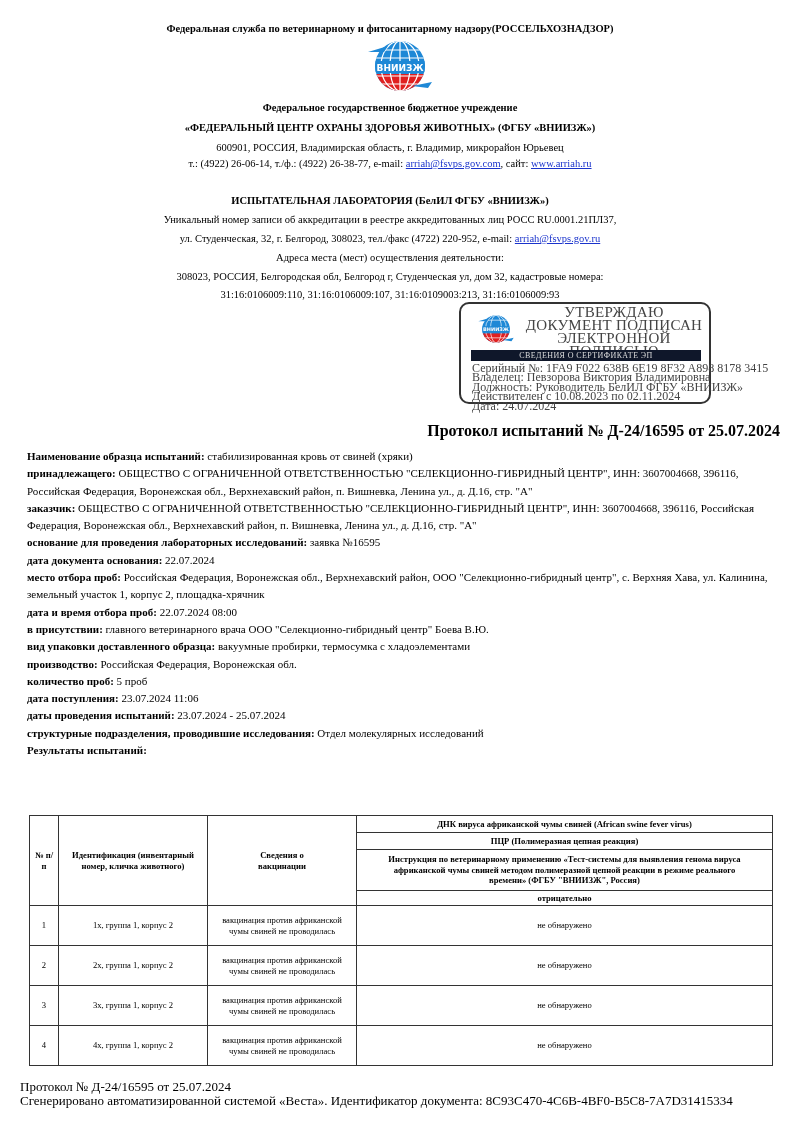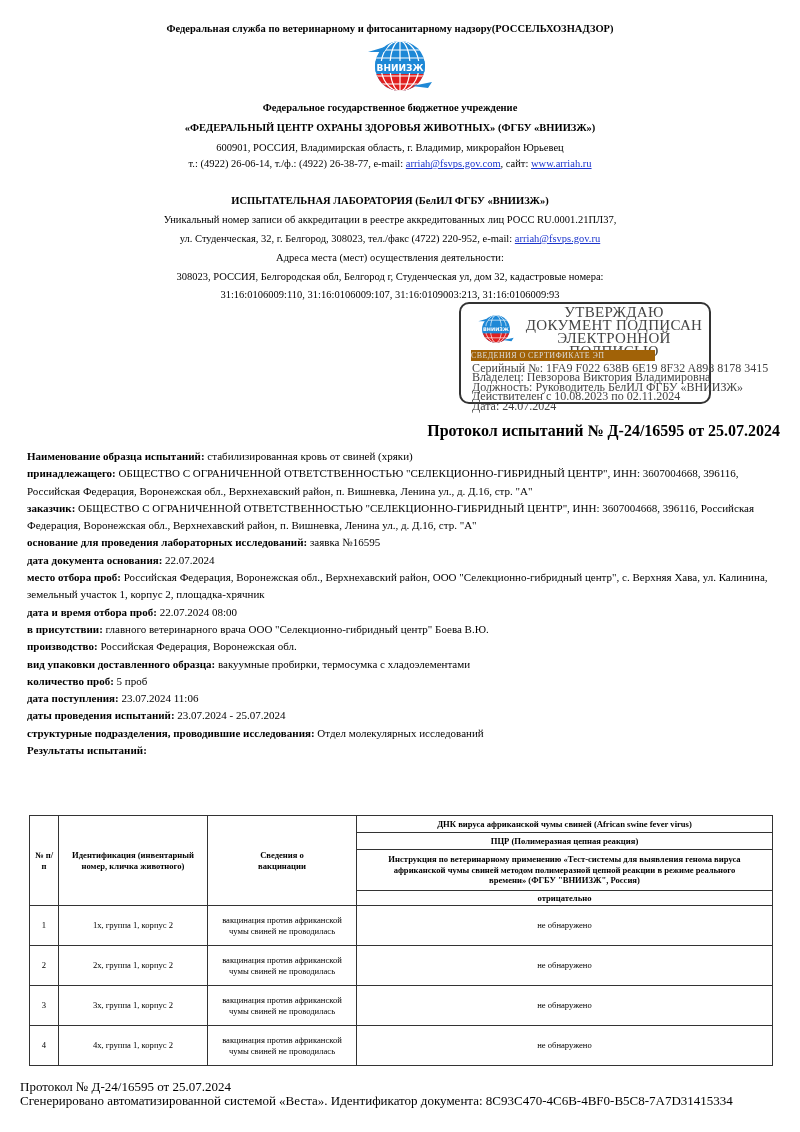--- a/index.html
+++ b/index.html
@@ -5,21 +5,21 @@
   html, body { margin:0; padding:0; background:#fff; }
   body { width:800px; height:1132px; position:relative; overflow:hidden; font-family:"Liberation Serif", serif; color:#000; }
   .abs { position:absolute; }
   .center { left:0; width:780px; text-align:center; }
   .hdr-small { font-size:10.5px; line-height:14px; }
   .b { font-weight:bold; }
   a, .link { color:#1a33cc; text-decoration:underline; }
   #logo { left:362px; top:38px; width:76px; height:56px; }
   #cert { left:459px; top:302px; width:252px; height:102px; border:2px solid #333; border-radius:10px; box-sizing:border-box; font-family:"Liberation Serif", serif; }
   #cert .ttl { position:absolute; left:58px; top:2px; width:190px; text-align:center; font-size:15px; line-height:13px; color:#444; letter-spacing:0.3px; }
-  #cert .bar { position:absolute; left:10px; top:46px; width:184px; height:11px; background:#a16207; color:#ddd; font-size:8px; line-height:11px; letter-spacing:0.4px; }
+  #cert .bar { position:absolute; left:10px; top:46px; width:230px; height:11px; background:#0f172a; color:#ddd; font-size:8px; line-height:11px; text-align:center; letter-spacing:0.4px; }
   #cert .info { position:absolute; left:11px; top:60px; font-size:12px; line-height:9.4px; color:#444; white-space:nowrap; }
   #cert-logo { position:absolute; left:14px; top:6px; width:42px; height:38px; }
   .title { top:422px; font-size:16px; font-weight:bold;text-align:right; }
   .fields { left:27px; top:448px; width:750px; font-size:11px; line-height:17.3px; }
   .fields p { margin:0; }
   .fields .k { font-weight:bold; }
   table.res { position:absolute; left:29px; top:815px; width:744px; border-collapse:collapse; font-size:8.6px; line-height:10.5px; }
   table.res td { border:1.3px solid #333; text-align:center; vertical-align:middle; padding:0 3px; }
   table.res .hb { font-weight:bold; }
   .footer { left:20px; top:1080px; font-size:13px; line-height:14px; }
@@ -111,22 +111,22 @@
 
 <div class="abs fields" id="fields">
     <p><span class="k">Наименование образца испытаний:</span><span> стабилизированная кровь от свиней (хряки)</span></p>
     <p><span class="k">принадлежащего:</span><span> ОБЩЕСТВО С ОГРАНИЧЕННОЙ ОТВЕТСТВЕННОСТЬЮ "СЕЛЕКЦИОННО-ГИБРИДНЫЙ ЦЕНТР", ИНН: 3607004668, 396116, Российская Федерация, Воронежская обл., Верхнехавский район, п. Вишневка, Ленина ул., д. Д.16, стр. "А"</span></p>
     <p><span class="k">заказчик:</span><span> ОБЩЕСТВО С ОГРАНИЧЕННОЙ ОТВЕТСТВЕННОСТЬЮ "СЕЛЕКЦИОННО-ГИБРИДНЫЙ ЦЕНТР", ИНН: 3607004668, 396116, Российская Федерация, Воронежская обл., Верхнехавский район, п. Вишневка, Ленина ул., д. Д.16, стр. "А"</span></p>
     <p><span class="k">основание для проведения лабораторных исследований:</span><span> заявка №16595</span></p>
     <p><span class="k">дата документа основания:</span><span> 22.07.2024</span></p>
     <p><span class="k">место отбора проб:</span><span> Российская Федерация, Воронежская обл., Верхнехавский район, ООО "Селекционно-гибридный центр", с. Верхняя Хава, ул. Калинина, земельный участок 1, корпус 2, площадка-хрячник</span></p>
     <p><span class="k">дата и время отбора проб:</span><span> 22.07.2024 08:00</span></p>
     <p><span class="k">в присутствии:</span><span> главного ветеринарного врача ООО "Селекционно-гибридный центр" Боева В.Ю.</span></p>
+    <p><span class="k">вид упаковки доставленного образца:</span><span> вакуумные пробирки, термосумка с хладоэлементами</span></p>
     <p><span class="k">производство:</span><span> Российская Федерация, Воронежская обл.</span></p>
-    <p><span class="k">вид упаковки доставленного образца:</span><span> вакуумные пробирки, термосумка с хладоэлементами</span></p>
     <p><span class="k">количество проб:</span><span> 5 проб</span></p>
     <p><span class="k">дата поступления:</span><span> 23.07.2024 11:06</span></p>
     <p><span class="k">даты проведения испытаний:</span><span> 23.07.2024 - 25.07.2024</span></p>
     <p><span class="k">структурные подразделения, проводившие исследования:</span><span> Отдел молекулярных исследований</span></p>
     <p><span class="k">Результаты испытаний:</span><span></span></p>
   </div>
 
 <table class="res">
   <colgroup>
       <col style="width:29px">

